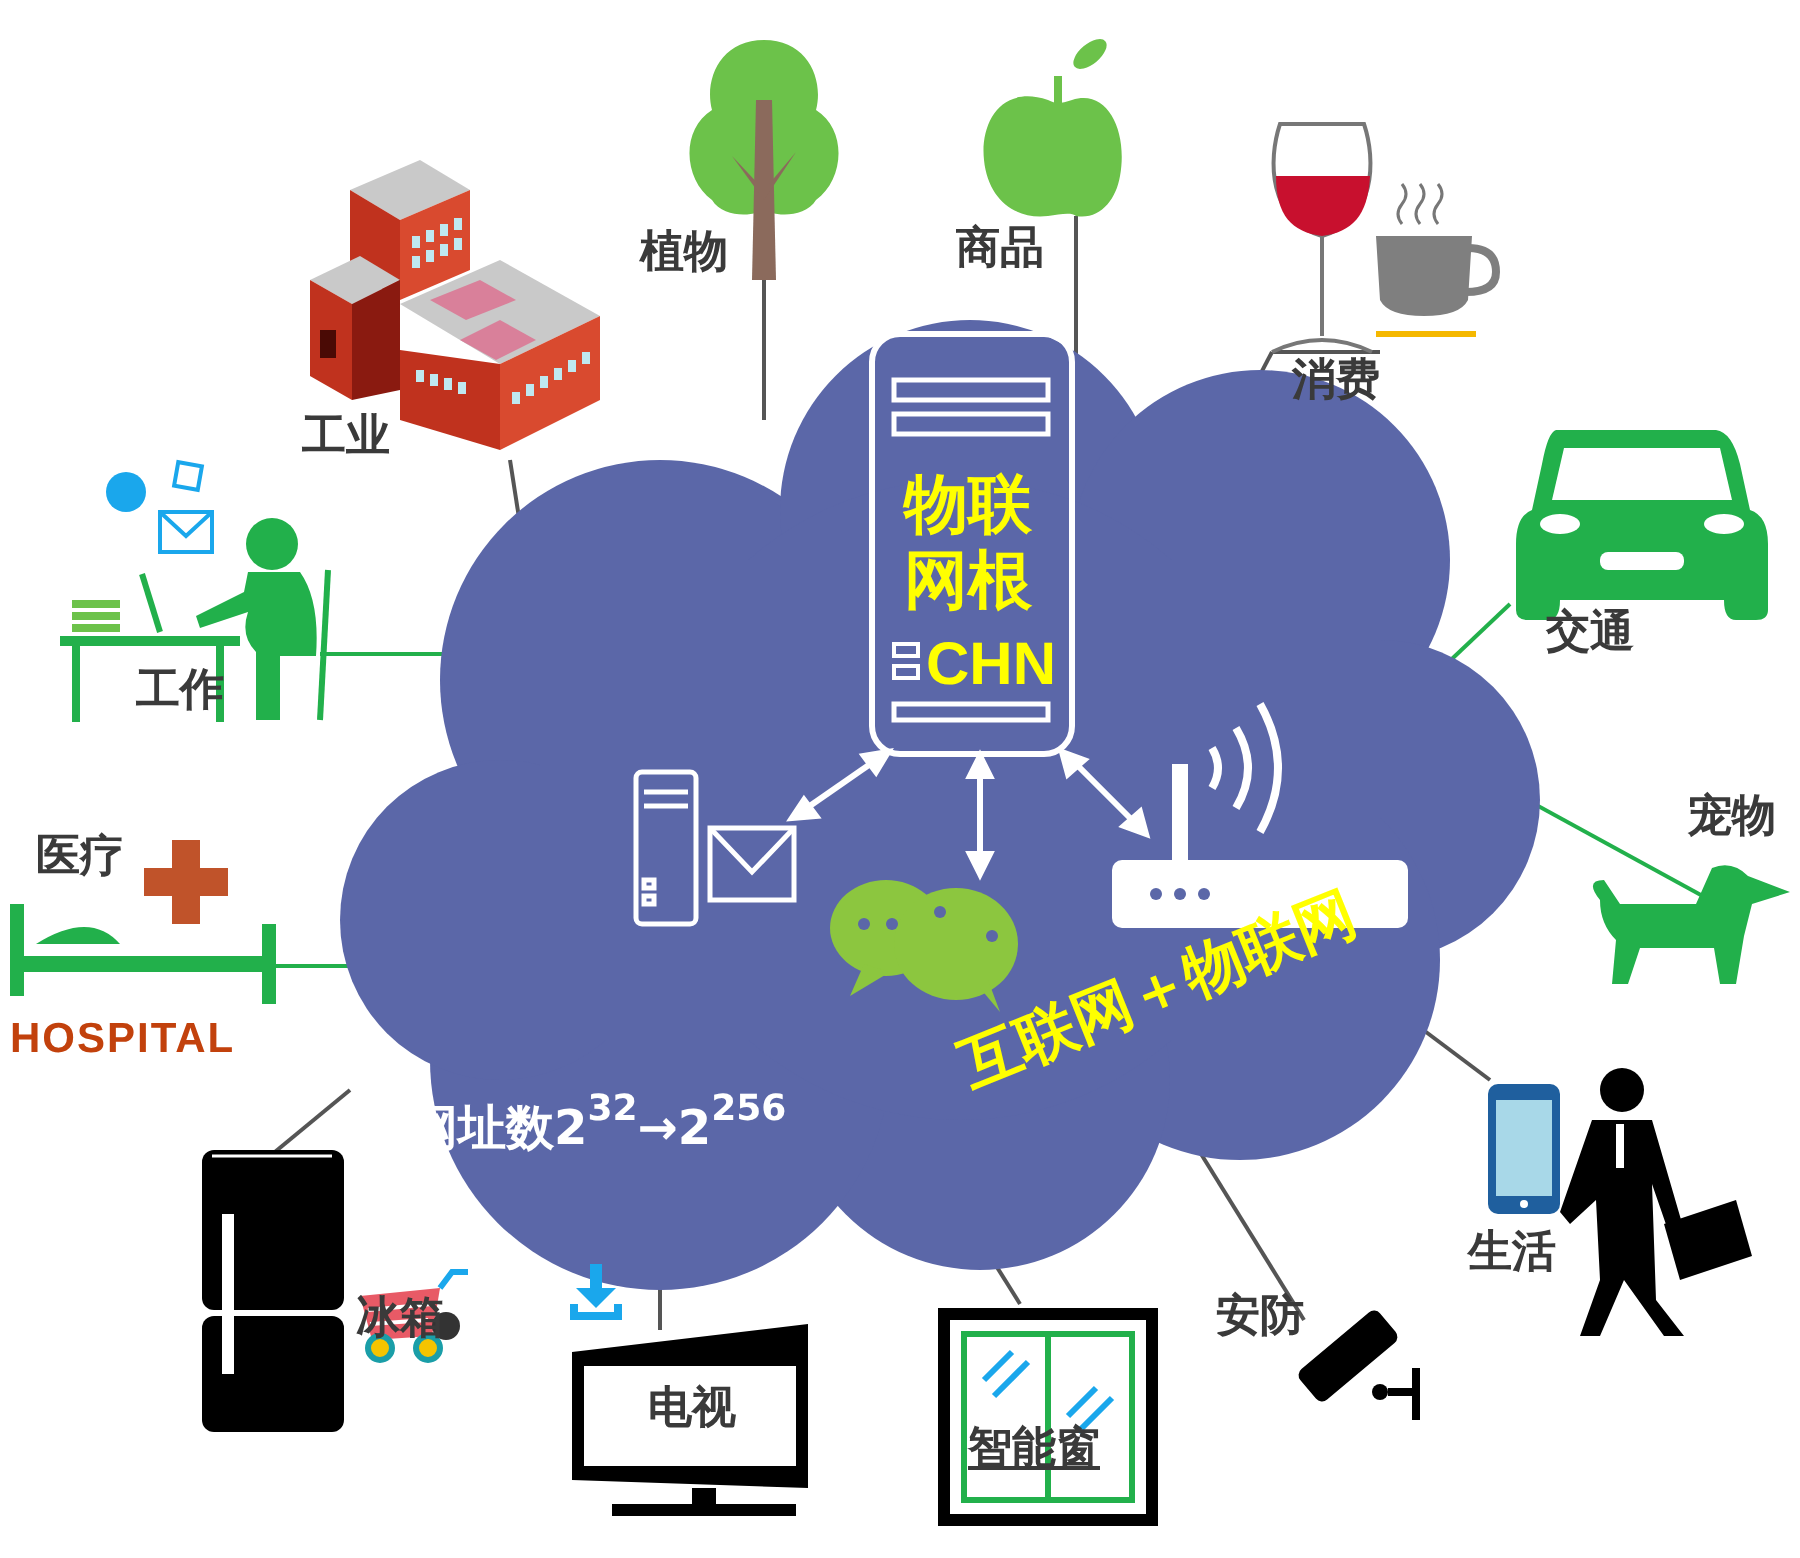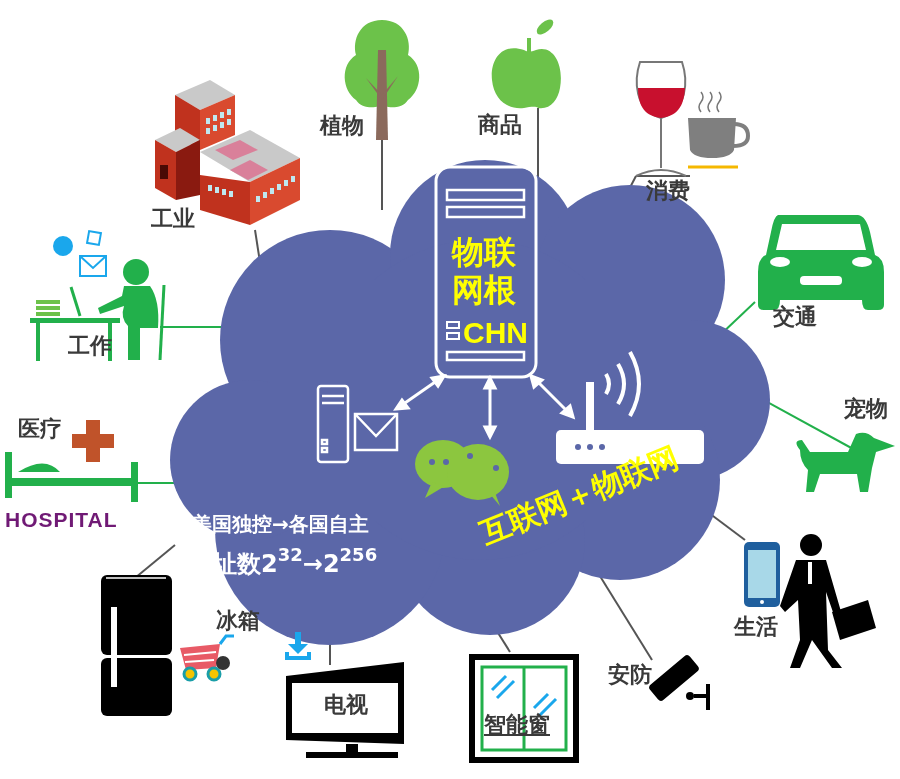--- a/index.html
+++ b/index.html
@@ -2,21 +2,21 @@
 <html><head>
 <meta charset="utf-8">
 <style>
   html, body { margin:0; padding:0; background:#ffffff; }
   body { width:900px; height:779px; position:relative; overflow:hidden;
          font-family:"DejaVu Sans", "Liberation Sans", sans-serif; }
   #stage { position:absolute; left:0; top:0; width:900px; height:779px; }
   .lbl { position:absolute; color:#3a3a3a; font-weight:bold; font-size:22px; line-height:1; white-space:nowrap; }
   .ylw { position:absolute; color:#ffff00; font-weight:bold; white-space:nowrap; line-height:1; }
   .wht { position:absolute; color:#ffffff; font-weight:bold; white-space:nowrap; line-height:1; }
-  .hosp { position:absolute; color:#701a75; font-weight:bold; font-size:21px; letter-spacing:1px; font-family:"Liberation Sans", sans-serif; }
+  .hosp { position:absolute; color:#c2410c; font-weight:bold; font-size:21px; letter-spacing:1px; font-family:"Liberation Sans", sans-serif; }
   sup.exp { font-size:18px; position:relative; top:-6px; vertical-align:top; }
 </style>
 </head>
 <body>
 
 <div id="stage">
 
   <svg width="900" height="779" viewBox="0 0 900 779" style="position:absolute;left:0;top:0">
 
     <g stroke-width="2" fill="none">
@@ -264,33 +264,32 @@
       <polyline points="80,256 93,268 106,256" fill="none" stroke="#1aa7ec" stroke-width="2"></polyline>
     </g>
   </svg>
 
   <div class="ylw" style="left:452px;top:236px;font-size:32px;">物联</div>
   <div class="ylw" style="left:452px;top:274px;font-size:32px;">网根</div>
   <div class="ylw" style="left:463px;top:318px;font-size:30px;font-family:'Liberation Sans',sans-serif;">CHN</div>
 
   <div class="ylw" style="left:482px;top:520px;font-size:30px;transform:rotate(-22deg);transform-origin:left center;">互联网＋物联网</div>
 
-  <div class="wht" style="left:192px;top:514px;font-size:20px;">美国独控→各国自主</div>
-  <div class="wht" style="left:189px;top:552px;font-size:24px;">
+  <div class="wht" style="left:205px;top:552px;font-size:24px;">
     <span>网址数2</span><sup class="exp">32</sup><span>→2</span><sup class="exp">256</sup>
   </div>
 
   <div class="lbl" style="left:151px;top:192px;margin-top:16px;">工业</div>
   <div class="lbl" style="left:320px;top:117px;font-family:Liberation Mono, monospace;">植物</div>
   <div class="lbl" style="left:478px;top:114px;">商品</div>
   <div class="lbl" style="left:646px;top:180px;text-align:center;">消费</div>
   <div class="lbl" style="left:773px;top:306px;">交通</div>
   <div class="lbl" style="left:820px;top:398px;margin-left:24px;">宠物</div>
   <div class="lbl" style="left:734px;top:616px;">生活</div>
-  <div class="lbl" style="left:608px;top:664px;">安防</div>
+  <div class="lbl" style="left:608px;top:648px;">安防</div>
   <div class="lbl" style="left:484px;top:714px;text-decoration:underline;">智能窗</div>
   <div class="lbl" style="left:324px;top:694px;">电视</div>
-  <div class="lbl" style="left:178px;top:610px;margin-left:38px;">冰箱</div>
+  <div class="lbl" style="left:178px;top:649px;">冰箱</div>
   <div class="lbl" style="left:18px;top:418px;">医疗</div>
   <div class="hosp" style="left:5px;top:508px;">HOSPITAL</div>
   <div class="lbl" style="left:68px;top:335px;">工作</div>
 
 </div>
 
 </body></html>

